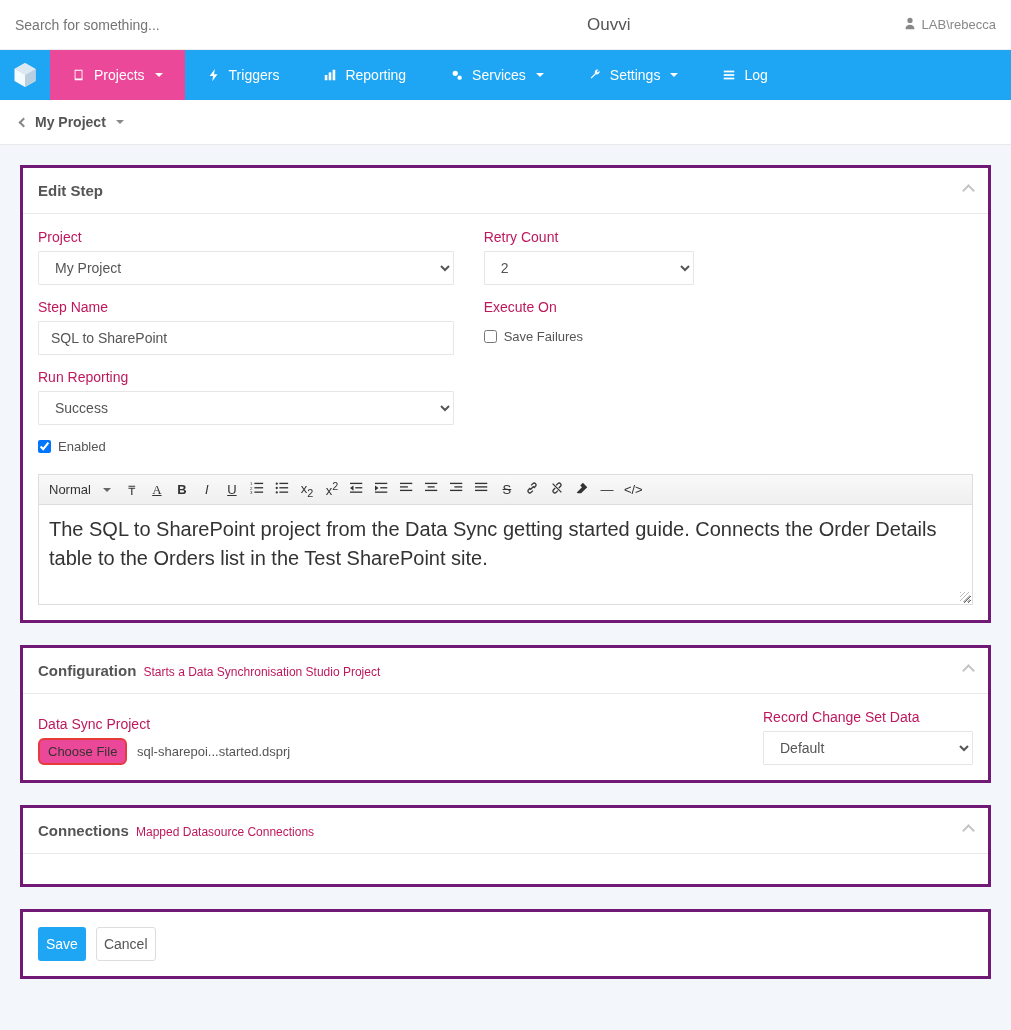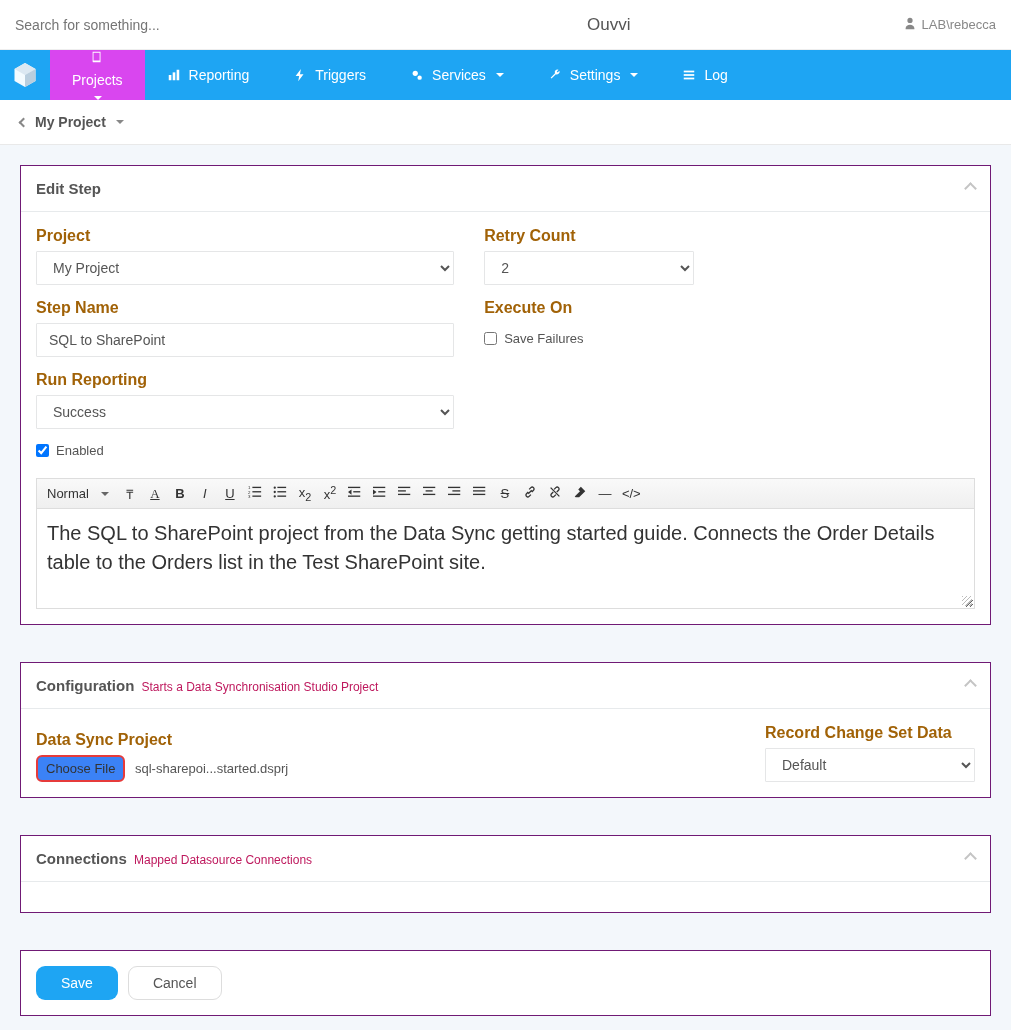--- a/index.html
+++ b/index.html
@@ -7,54 +7,54 @@
 
 .topbar { background: #fff; height: 50px; display: flex; align-items: center; padding: 0 15px; border-bottom: 1px solid #eee; }
 .topbar .search-input { border: none; outline: none; font-size: 14px; color: #c2410c; flex: 0 0 auto; width: 300px; }
 .topbar .brand { flex: 1; text-align: center; font-size: 17px; color: #555; }
 .topbar .user-area { color: #888; font-size: 13px; display: flex; align-items: center; gap: 5px; }
 
 .navbar { background: #1ea5f3; height: 50px; display: flex; align-items: stretch; }
 .navbar .logo { width: 50px; display: flex; align-items: center; justify-content: center; }
 .navbar .logo svg { width: 30px; height: 30px; }
 .nav-item { display: flex; align-items: center; padding: 0 22px; color: #fff; font-size: 14px; font-weight: 500; gap: 8px; cursor: pointer; }
-.nav-item.active { background: #d946ef; flex-direction: column; }
+.nav-item.active { background: #ec4899; }
 .caret-down { display: inline-block; width: 0; height: 0; border-left: 4px solid transparent; border-right: 4px solid transparent; border-top: 4px solid currentColor; margin-left: 2px; }
 
 .breadcrumb { background: #fff; padding: 14px 20px; font-size: 14px; font-weight: 600; color: #555; display: flex; align-items: center; gap: 8px; border-bottom: 1px solid #e9e9e9; }
 .breadcrumb .chev-left { display:inline-block; width:7px; height:7px; border-left:2px solid #888; border-bottom:2px solid #888; transform: rotate(45deg); }
 
 .container { padding: 20px 20px; }
-.panel { background: #fff; border: 1px solid #701a75; margin-bottom: 37px; }
+.panel { background: #fff; border: 3px solid #701a75; margin-bottom: 22px; }
 .panel-header { padding: 14px 15px; border-bottom: 1px solid #e7eaec; display: flex; justify-content: space-between; align-items: center; }
 .panel-title { font-size: 15px; font-weight: 600; color: #555; }
 .panel-title .subtitle { font-size: 12px; font-weight: 400; color: #be185d; margin-left: 3px; }
 .panel-body { padding: 15px; }
 .collapse-chevron { color: #c4c4c4; font-size: 12px; }
 .collapse-chevron::before { content:""; display:inline-block; width:7px; height:7px; border-left:2px solid #c4c4c4; border-top:2px solid #c4c4c4; transform: rotate(45deg); }
 
 .form-row { display: flex; gap: 30px; }
 .form-col { flex: 1; }
 .form-group { margin-bottom: 14px; }
-.form-label { display: block; font-size: 16px; font-weight: 700; color: #a16207; margin-bottom: 6px; }
+.form-label { display: block; font-size: 14px; font-weight: 400; color: #be185d; margin-bottom: 6px; }
 .form-control { width: 100%; padding: 7px 12px; font-size: 14px; color: #555; background: #fff; border: 1px solid #e5e6e7; border-radius: 1px; height: 34px; }
 select.form-control { appearance: auto; }
 .checkbox-row { display: flex; align-items: center; gap: 7px; font-size: 13px; color: #555; margin-top: 8px; }
 
 .editor-toolbar { background: linear-gradient(#f9f9f9,#efefef); border: 1px solid #ddd; padding: 5px 6px; display: flex; align-items: center; gap: 9px; flex-wrap: wrap; }
 .editor-toolbar .tb-btn { color: #333; font-size: 13px; cursor: pointer; min-width: 16px; text-align: center; }
 .editor-toolbar .tb-select { font-size: 13px; color: #333; display: flex; align-items: center; gap: 10px; padding: 2px 4px; }
 .editor-content { border: 1px solid #ddd; border-top: none; padding: 10px; min-height: 100px; font-size: 20px; color: #333; line-height: 1.45; resize: vertical; overflow: auto; position: relative; }
 .editor-content::after { content:""; position:absolute; right:2px; bottom:2px; width:10px; height:10px; background: repeating-linear-gradient(135deg,#bbb 0,#bbb 1px,transparent 1px,transparent 3px); }
 
 .file-row { display: flex; align-items: flex-end; justify-content: space-between; }
-.choose-file-btn { border: 2px solid #e63b3b; border-radius: 6px; padding: 4px 8px; font-size: 13px; background: #3b82f6; cursor: pointer; display: inline-block; }
+.choose-file-btn { border: 2px solid #e63b3b; border-radius: 6px; padding: 4px 8px; font-size: 13px; background: #ec4899; cursor: pointer; display: inline-block; }
 .filename { font-size: 13px; color: #555; margin-left: 6px; }
 
-.btn { display: inline-block; padding: 8px 24px; font-size: 14px; border-radius: 9px; cursor: pointer; border: 1px solid transparent; }
+.btn { display: inline-block; padding: 8px 7px; font-size: 14px; border-radius: 3px; cursor: pointer; border: 1px solid transparent; }
 .btn-primary { background: #1ea5f3; color: #fff; }
 .btn-default { background: #fff; color: #555; border-color: #ddd; }
 .actions-panel .panel-body { padding: 15px; display: flex; gap: 10px; }
 
 .icon-sm { width: 14px; height: 14px; display: inline-block; }
 </style>
 </head>
 <body>
 
 <div class="topbar">
@@ -80,31 +80,31 @@
   </div>
   <div class="nav-item active">
     <svg class="icon-sm" viewBox="0 0 16 16" fill="#fff">
         <path d="M3 2h9v12H4a1 1 0 01-1-1V2zm1 1v9h7V3H4z"></path>
       </svg>
     <span>Projects</span>
     <span class="caret-down"></span>
   </div>
   <div class="nav-item">
     <svg class="icon-sm" viewBox="0 0 16 16" fill="#fff">
+        <path d="M9 1L3 9h4l-1 6 6-8H8l1-6z"></path>
+      </svg>
+    <span>Triggers</span>
+  </div>
+  <div class="nav-item">
+    <svg class="icon-sm" viewBox="0 0 16 16" fill="#fff">
         <rect x="2" y="8" width="3" height="6"></rect>
         <rect x="6.5" y="5" width="3" height="9"></rect>
         <rect x="11" y="2" width="3" height="12"></rect>
       </svg>
     <span>Reporting</span>
-  </div>
-  <div class="nav-item">
-    <svg class="icon-sm" viewBox="0 0 16 16" fill="#fff">
-        <path d="M9 1L3 9h4l-1 6 6-8H8l1-6z"></path>
-      </svg>
-    <span>Triggers</span>
   </div>
   <div class="nav-item">
     <svg class="icon-sm" viewBox="0 0 16 16" fill="#fff">
         <circle cx="6" cy="6" r="3"></circle>
         <circle cx="11" cy="11" r="2.5"></circle>
       </svg>
     <span>Services</span>
     <span class="caret-down"></span>
   </div>
   <div class="nav-item">

